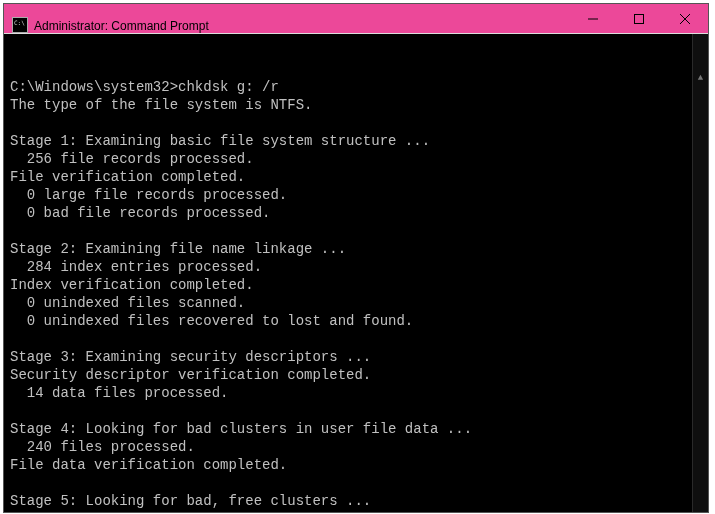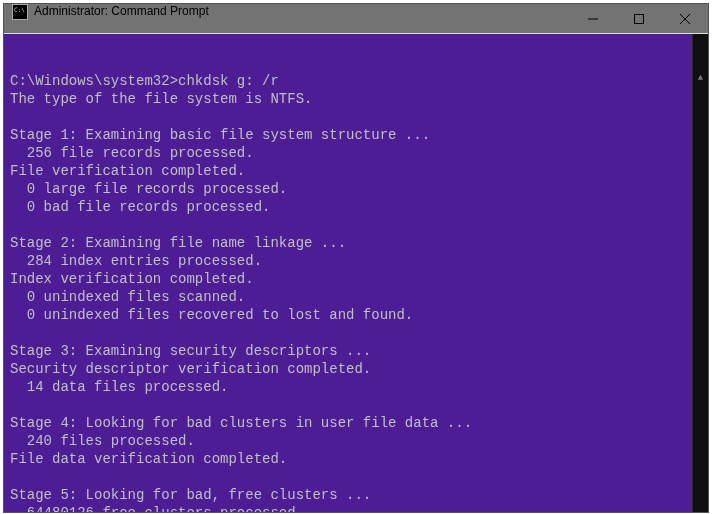--- a/index.html
+++ b/index.html
@@ -16,23 +16,23 @@
       top: 3px;
       width: 706px;
       height: 510px;
       border: 1px solid #555;
       background: #fff;
       display: flex;
       flex-direction: column;
     }
     .titlebar {
       height: 30px;
-      background: #737373;
+      background: #ec4899;
       display: flex;
-      align-items: flex-start;
+      align-items: flex-end;
       border-bottom: 1px solid #ddd;
     }
     .titlebar-icon {
       width: 16px;
       height: 16px;
       margin-left: 8px;
       display: flex;
       align-items: center;
       justify-content: center;
     }
@@ -50,26 +50,26 @@
     .win-btn {
       width: 46px;
       height: 100%;
       display: flex;
       align-items: center;
       justify-content: center;
       color: #000;
     }
     .terminal {
       flex: 1;
-      background: #4c1d95;
+      background: #000000;
       color: #c0c0c0;
       font-family: Consolas, "Courier New", monospace;
       font-size: 14px;
       line-height: 18px;
-      padding: 2px 0 4px 6px;
+      padding: 8px 0 4px 6px;
       overflow: auto;
       white-space: pre;
       position: relative;
     }
     .scrollbar {
       position: absolute;
       right: 0;
       top: 0;
       bottom: 0;
       width: 16px;

